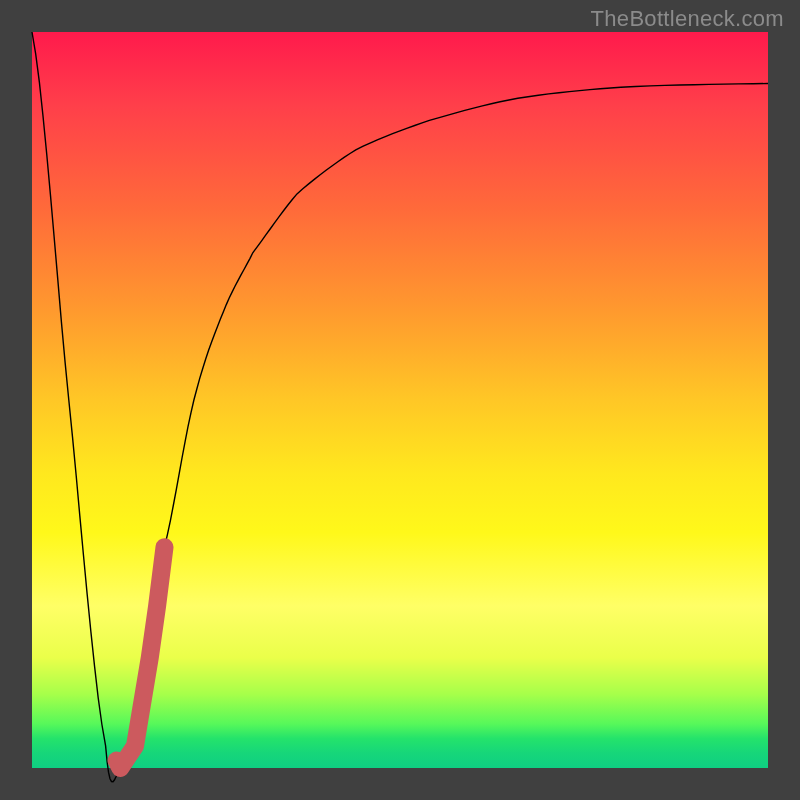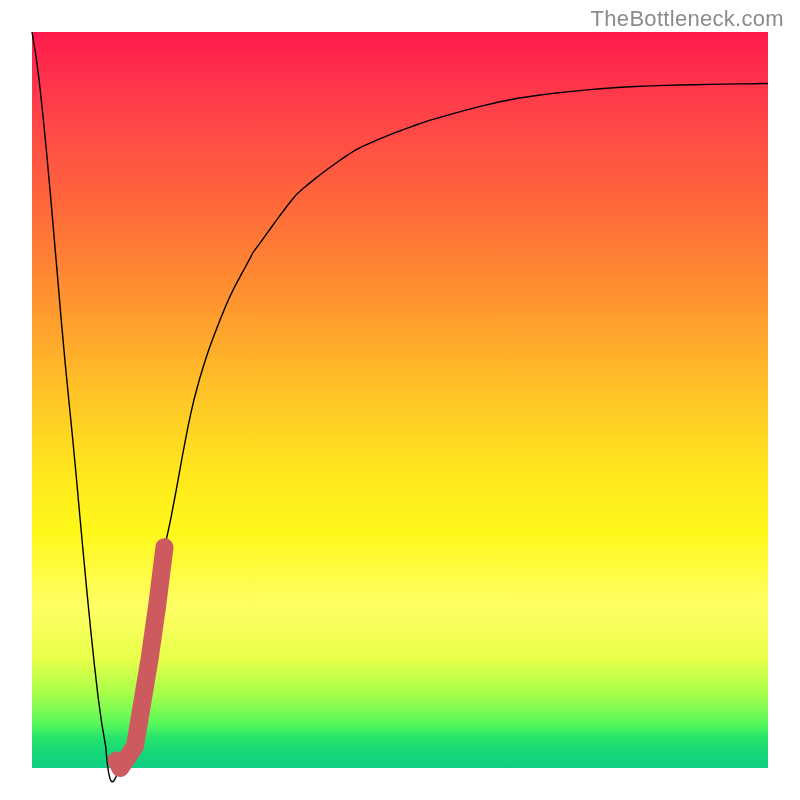--- a/index.html
+++ b/index.html
@@ -7,21 +7,21 @@
     padding: 0;
     width: 800px;
     height: 800px;
     overflow: hidden;
     background: #000;
     font-family: Arial, Helvetica, sans-serif;
   }
   .frame {
     position: absolute;
     inset: 0;
-    background: #ffffff;
+    background: #404040;
   }
   .plot-area {
     position: absolute;
     left: 32px;
     top: 32px;
     width: 736px;
     height: 736px;
     overflow: hidden;
   }
   .plot-area .gradient {

